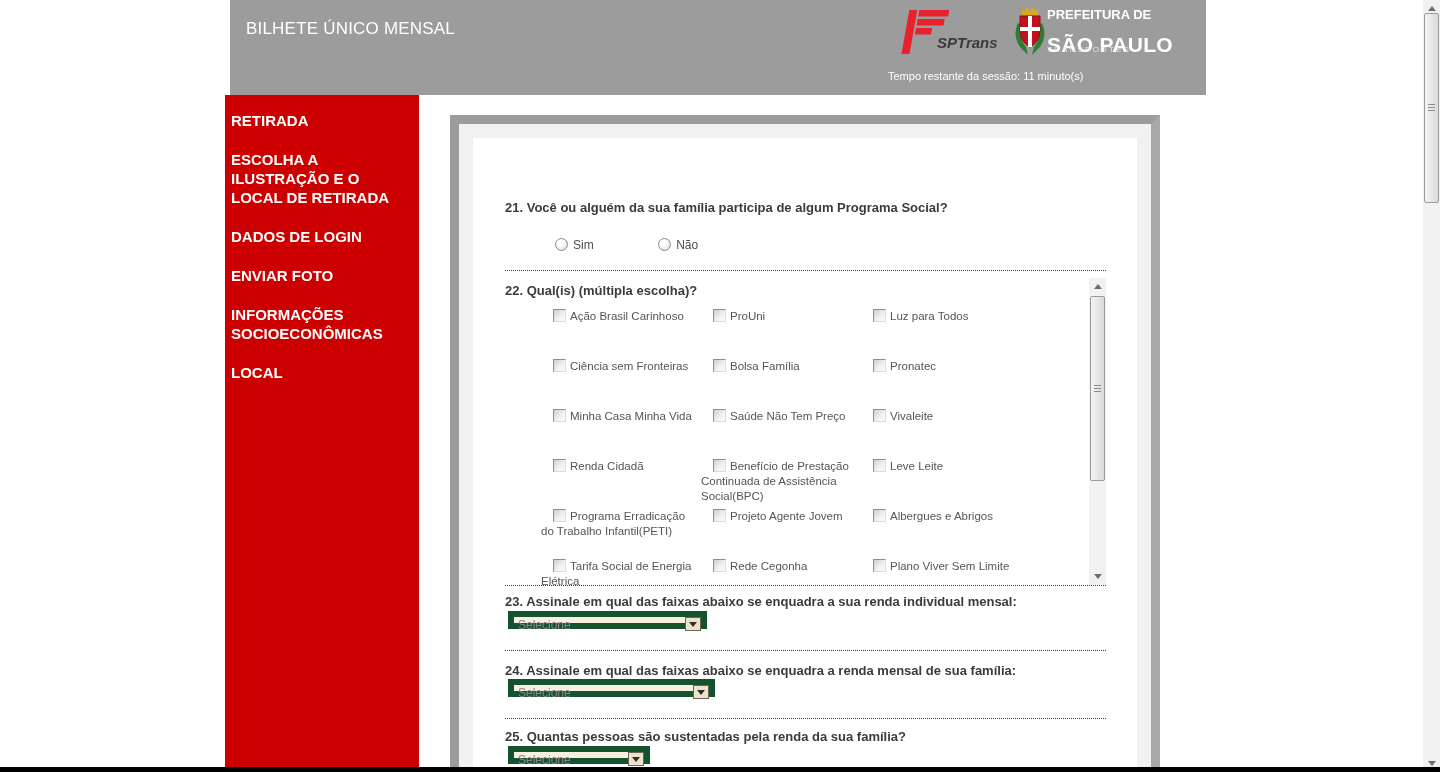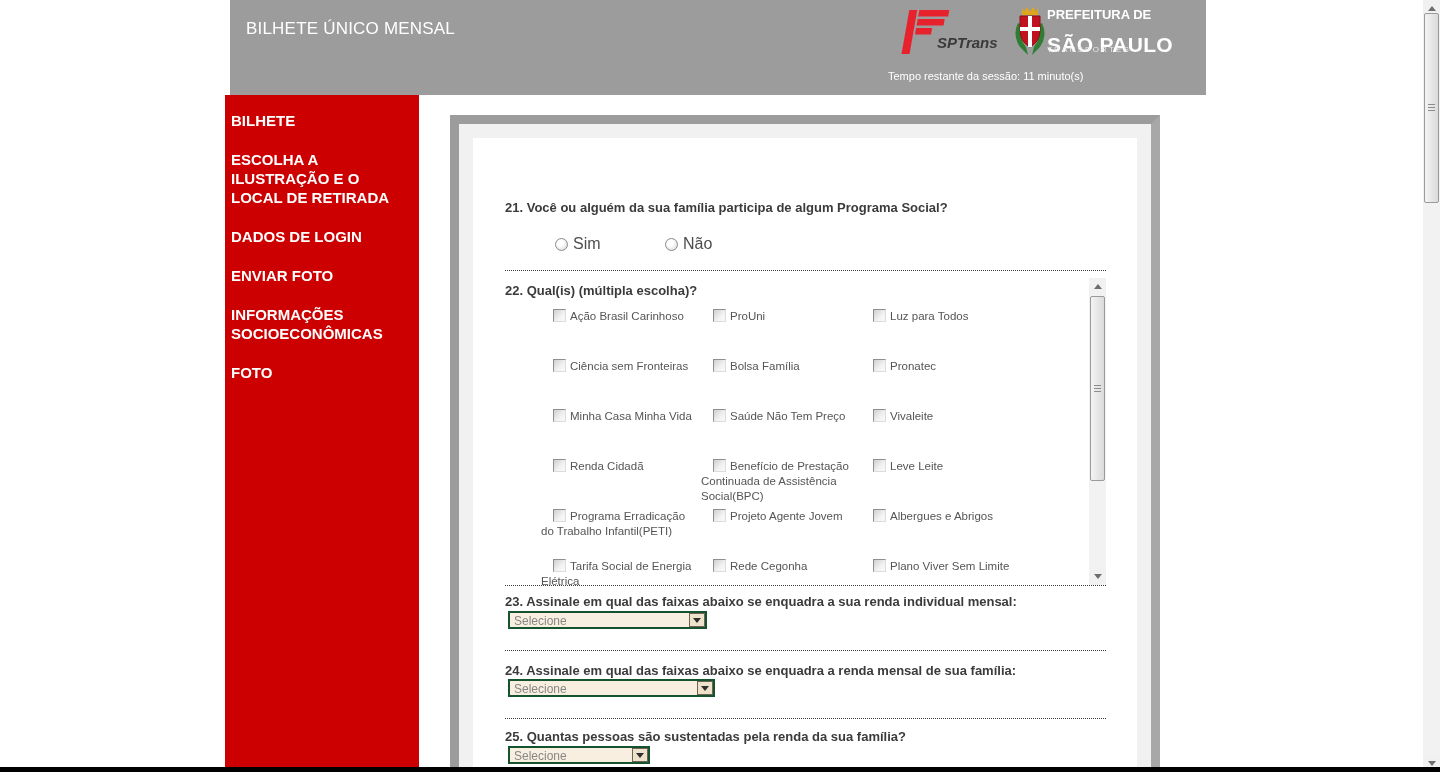--- a/index.html
+++ b/index.html
@@ -31,33 +31,33 @@
   #panel-frame-outer { left:0; top:0; right:0; bottom:0; border:9px solid #9c9c9c; border-right-color:#a8a8a8; background:#f1f1f1; }
   #panel-frame-inner { left:23px; top:23px; width:664px; height:657px; background:#ffffff; }
 
   .q-label { color:#3b3b3b; font-weight:bold; font-size:13px; }
   .dotline { border-top:1px dotted #3b3b3b; height:0; }
 
   
   .radio { display:inline-block; width:13px; height:13px; border-radius:50%;
            border:1px solid #8b8b8b; background:radial-gradient(circle at 38% 35%, #ffffff 30%, #d9d9d9 90%);
            vertical-align:-2px; margin-right:5px; cursor:pointer; }
-  .radio-label { font-size:16px; color:#4d4d4d; }
+  .radio-label { font-size:12px; color:#4d4d4d; }
 
   
   #q22-box { left:55px; top:163px; width:601px; height:307px; overflow:hidden; }
   #q22-grid { position:absolute; left:36px; top:30px; width:516px;
               display:grid; grid-template-columns:160px 160px 160px; grid-auto-rows:50px; }
   .cb-cell { font-size:11.5px; line-height:15px; color:#555555; }
   .cb { display:inline-block; width:13px; height:13px; margin:1px 4px -2px 12px;
         border:1px solid #8e8e8e; border-bottom-color:#dcdcdc; border-right-color:#dcdcdc;
         background:linear-gradient(135deg,#cfcfcf 0%,#f2f2f2 60%,#fafafa 100%); cursor:pointer; }
 
   
-  .sel { height:18px; background:#f9efe0; border:2px solid #14532d; position:absolute; cursor:pointer; }
+  .sel { height:18px; background:#f9efe0; border:6px solid #14532d; position:absolute; cursor:pointer; }
   .sel-text { position:absolute; left:4px; top:1px; font-size:12px; color:#878787; }
   .sel-btn { position:absolute; right:0; top:0; width:16px; height:14px; background:#efe2cb;
              border:1px solid #6f6257; display:flex; align-items:center; justify-content:center; cursor:pointer; }
   .sel-arrow { width:0; height:0; border-left:4px solid transparent; border-right:4px solid transparent;
                border-top:5px solid #2e2e2e; }
 
   
   .sb { background:#f2f2f2; }
   .sb-btn { position:absolute; left:0; width:17px; height:17px; background:#f1f1f1;
             display:flex; align-items:center; justify-content:center; cursor:pointer; }
@@ -100,29 +100,29 @@
     </g>
   </svg>
   <div id="pref-line1" class="abs pref-text">PREFEITURA DE</div>
   <div id="pref-line2" class="abs pref-text">SÃO PAULO</div>
   <div id="pref-line3" class="abs pref-text">TRANSPORTES</div>
 
   <div id="session-text" class="abs">Tempo restante da sessão: 11 minuto(s)</div>
 </div>
 
 <div id="sidebar" class="abs">
-  <div class="nav-item">BILHETE</div>
+  <div class="nav-item">RETIRADA</div>
   <div class="nav-item">ESCOLHA A
 ILUSTRAÇÃO E O
 LOCAL DE RETIRADA</div>
   <div class="nav-item">DADOS DE LOGIN</div>
   <div class="nav-item nav-gap">ENVIAR FOTO</div>
   <div class="nav-item">INFORMAÇÕES
 SOCIOECONÔMICAS</div>
-  <div class="nav-item">FOTO</div>
+  <div class="nav-item">LOCAL</div>
 </div>
 
 <div id="panel" class="abs">
   <div id="panel-frame-outer" class="abs"></div>
   <div id="panel-frame-inner" class="abs"></div>
 
   <div class="abs q-label" style="left:55px; top:85px; width:620px;">21. Você ou alguém da sua família participa de algum Programa Social?</div>
   <div class="abs" style="left:105px; top:120px;">
     <span class="radio"></span><span class="radio-label">Sim</span>
     <span class="radio" style="margin-left:60px;"></span><span class="radio-label">Não</span>

